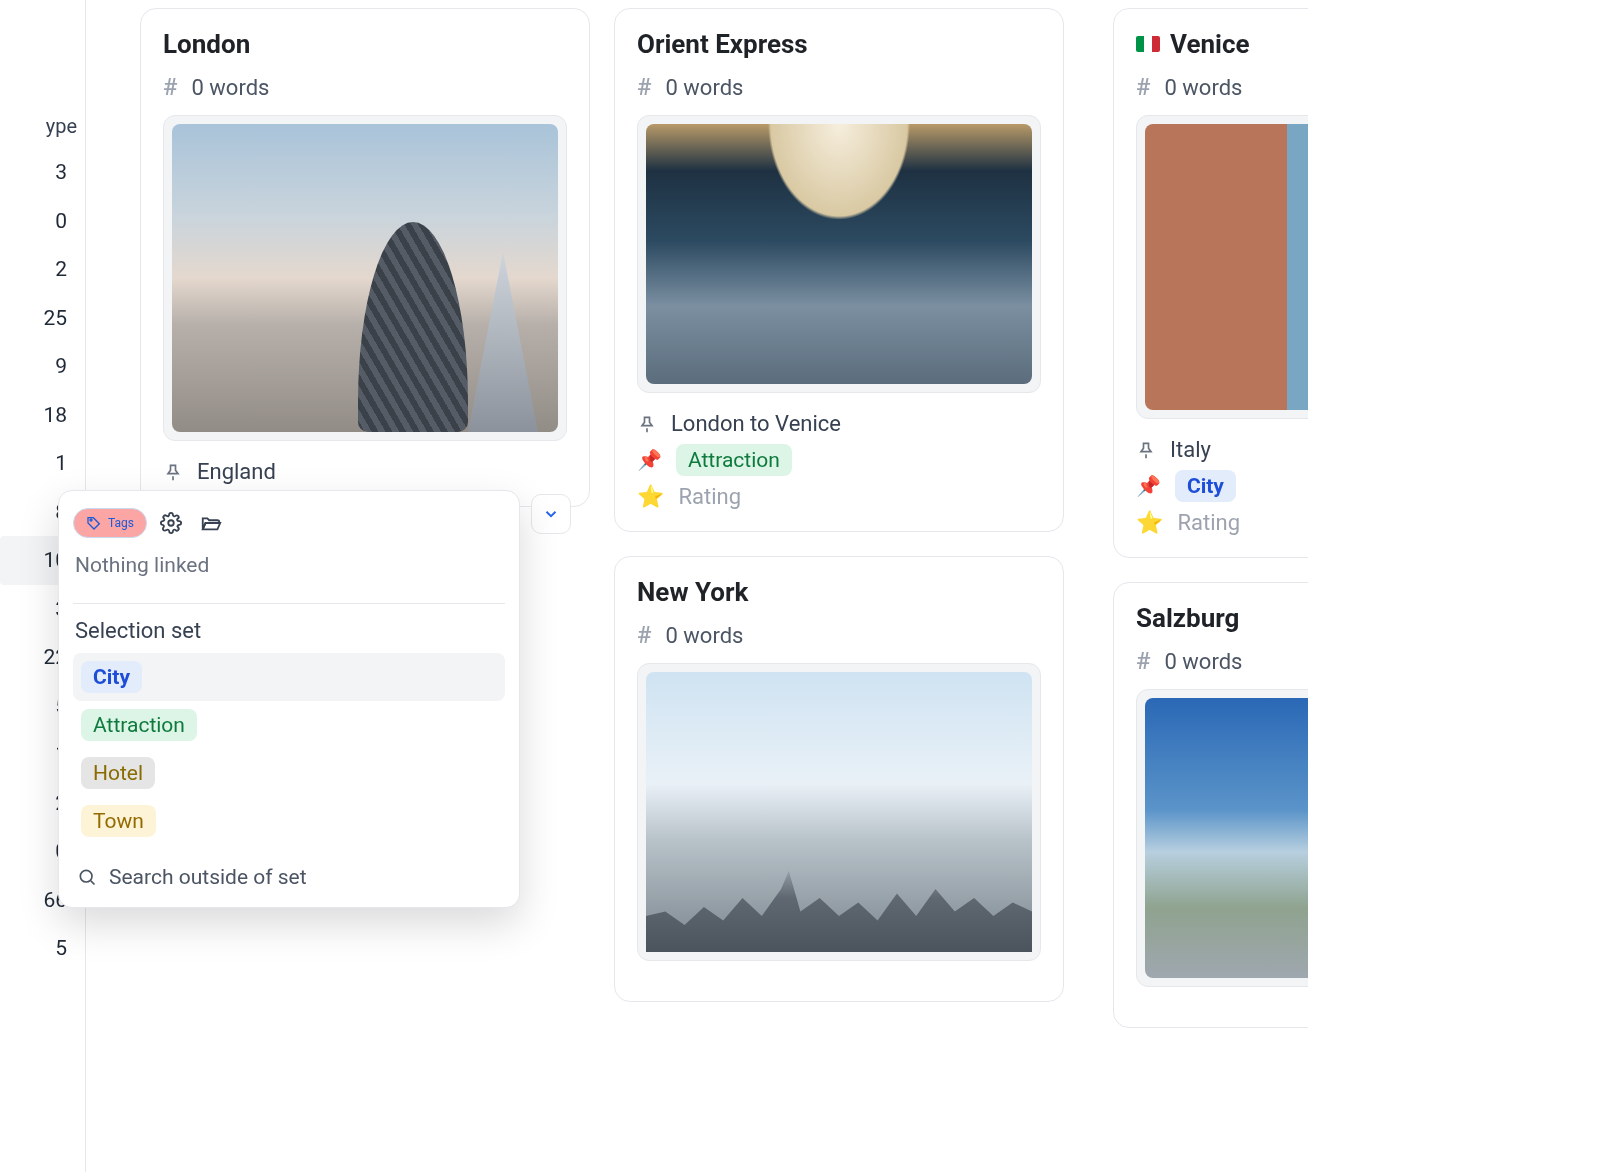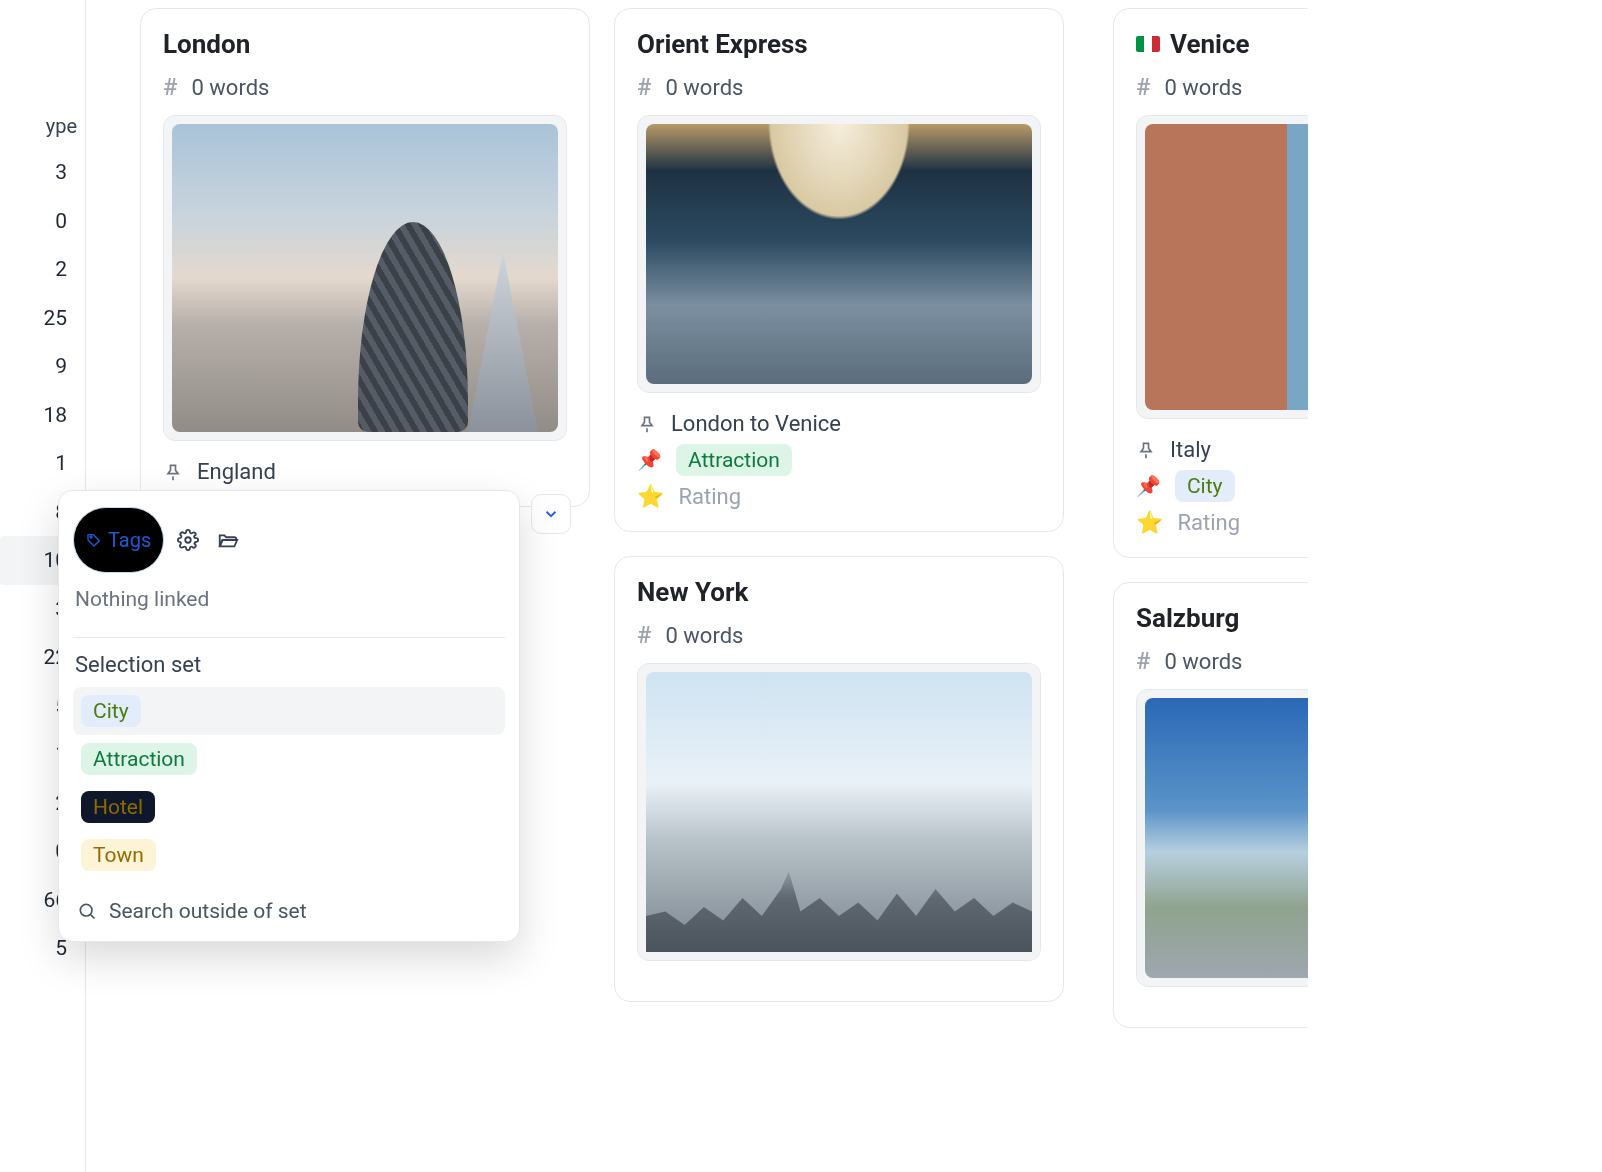--- a/index.html
+++ b/index.html
@@ -174,22 +174,22 @@
   .star { color:#f5b301; font-size:22px; }
 
   .chip {
     display: inline-flex;
     align-items: center;
     padding: 4px 12px;
     border-radius: 8px;
     font-size: 21px;
   }
   .chip-attraction { background:#dcf5e6; color:#0f7a3e; }
-  .chip-city       { background:#e3ecfb; color:#4d7c0f; }
-  .chip-hotel      { background:#0f172a; color:#8a6b00;text-align:right; }
+  .chip-city       { background:#e3ecfb; color:#1d4ed8;font-weight:bold; }
+  .chip-hotel      { background:#e5e5e5; color:#8a6b00;text-align:right; }
   .chip-town       { background:#fdf4d7; color:#946b00; }
 
   .rating-label { color:#9ca3af; }
 
   
   .dropdown-trigger {
     position: absolute;
     left: 531px; top: 494px;
     width: 40px; height: 40px;
     border: 1px solid #e5e7eb;
@@ -217,25 +217,25 @@
     flex: 1;
     border: none;
     outline: none;
     font-size: 22px;
     color: #111827;
   }
   .pop-head input::placeholder { color: #9ca3af; }
   .tags-pill {
     display: inline-flex; align-items: center; gap: 6px;
     border: 1px solid #c9d9ee;
-    background: #000000;
+    background: #fca5a5;
     color: #1d5bd6;
     border-radius: 999px;
-    padding: 20px 12px;
-    font-size: 20px;
+    padding: 6px 12px;
+    font-size: 12px;
   }
   .icon-btn { width: 32px; height:32px; display:flex; align-items:center; justify-content:center; color:#374151; }
 
   .pop-section-label {
     font-size: 21px; color:#6b7280; margin: 4px 2px 26px;
   }
   .divider { border:none; border-top:1px solid #e5e7eb; margin: 6px 0 14px; }
   .pop-section-title {
     font-size: 22px; color:#374151; margin: 0 2px 10px;
   }

